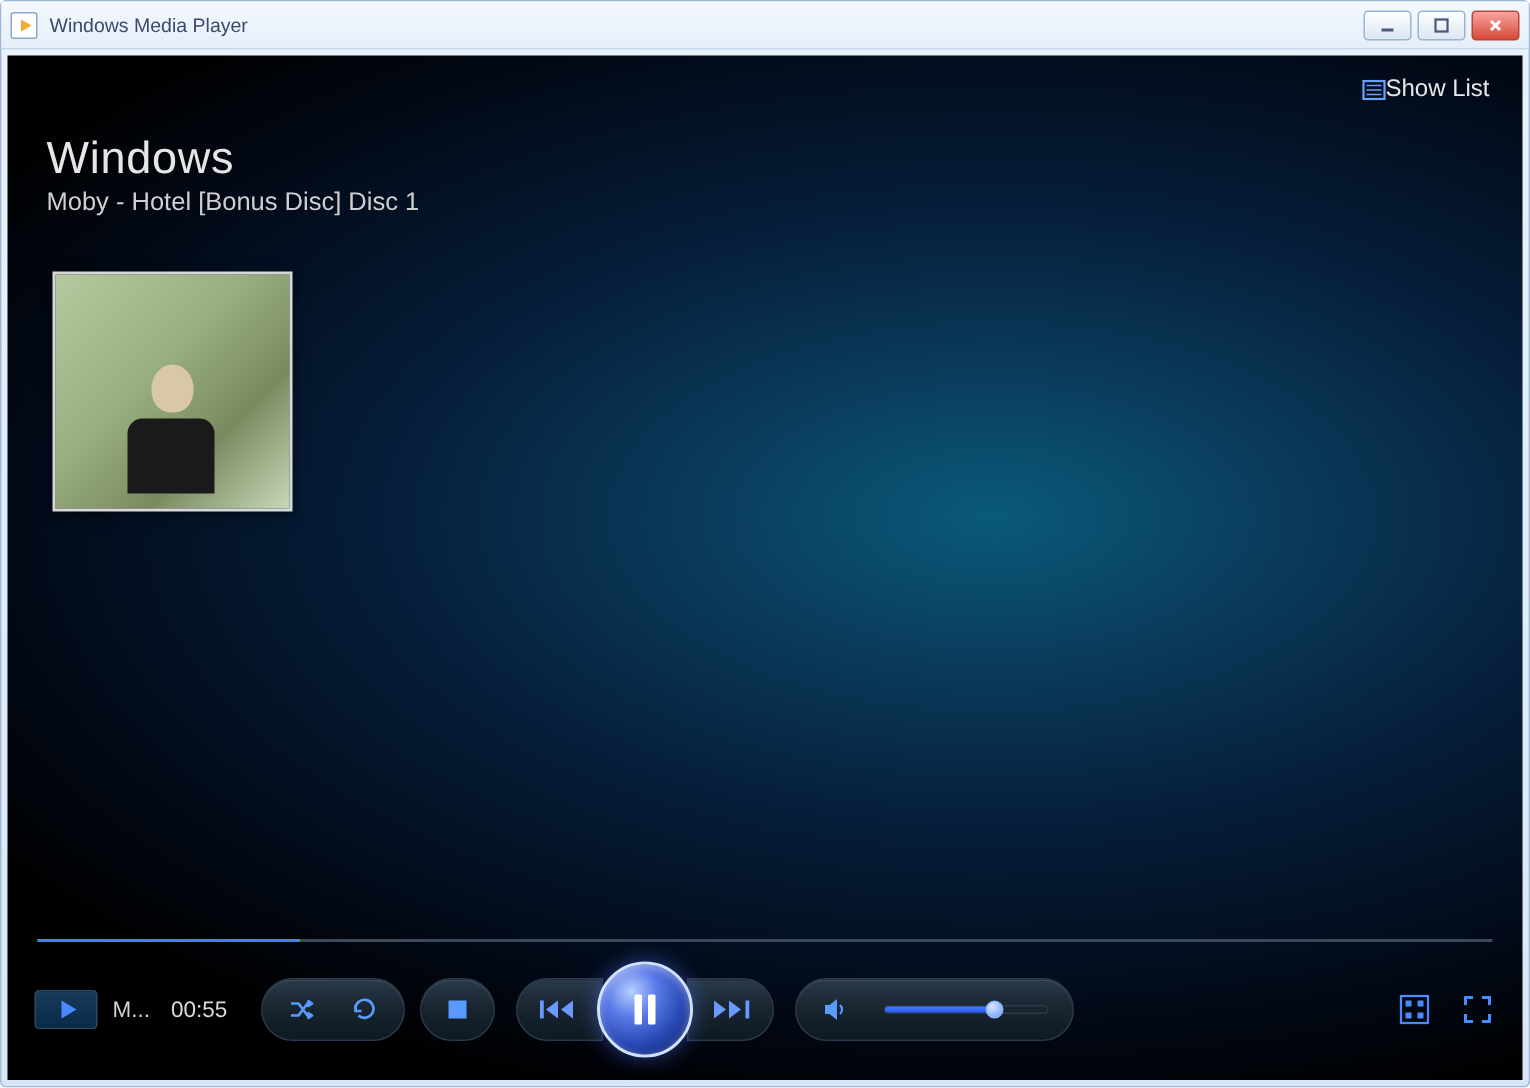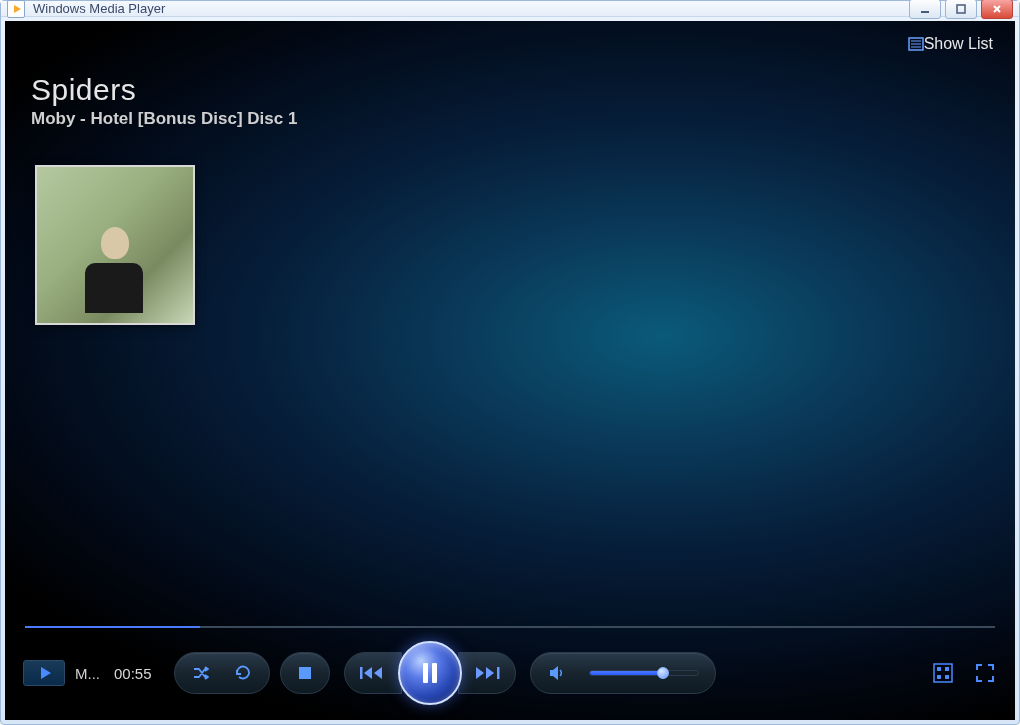--- a/index.html
+++ b/index.html
@@ -1,36 +1,36 @@
 <!DOCTYPE html>
 <html><head>
 <meta charset="utf-8">
 <style>
 * { margin: 0; padding: 0; box-sizing: border-box; }
 body { font-family: "Segoe UI", Tahoma, sans-serif; background: #fff; width: 1020px; height: 725px; overflow: hidden; }
 
 .window { width: 1020px; height: 725px; border: 1px solid #9db8d8; background: linear-gradient(#eaf2fb, #d8e7f7); display: flex; flex-direction: column; border-radius: 4px; }
 
-.titlebar { height: 16px; display: flex; align-items: center; padding: 0 6px; background: linear-gradient(#f5f9fe, #e5eef9); border-bottom: 1px solid #c8d8ec; }
+.titlebar { height: 32px; display: flex; align-items: center; padding: 0 6px; background: linear-gradient(#f5f9fe, #e5eef9); border-bottom: 1px solid #c8d8ec; }
 .titlebar-icon { width: 18px; height: 18px; border: 1px solid #8aa8ce; background: #fff; display: flex; align-items: center; justify-content: center; margin-right: 8px; border-radius: 2px; }
 .titlebar-icon .tri { width: 0; height: 0; border-left: 7px solid #f7a830; border-top: 4px solid transparent; border-bottom: 4px solid transparent; margin-left: 2px; }
 .titlebar-text { font-size: 13px; color: #3a4a6a; flex: 1; }
 .win-btns { display: flex; gap: 4px; }
 .win-btn { width: 32px; height: 20px; border: 1px solid #9ab4d6; border-radius: 3px; background: linear-gradient(#fdfdfe, #dce7f4); display: flex; align-items: center; justify-content: center; font-size: 10px; color: #4a5a7a; cursor: pointer; }
 .win-btn.close { background: linear-gradient(#f7a4a0, #d84a38); border-color: #b9443a; color: #fff; }
 .win-btn svg { width: 14px; height: 12px; }
 
 .content { flex: 1; margin: 4px; background: radial-gradient(ellipse 80% 60% at 65% 45%, #0a5a7a 0%, #0a3a5a 25%, #061e3a 50%, #020a18 80%, #000 100%); position: relative; display: flex; flex-direction: column; }
 
 .show-list { position: absolute; top: 14px; right: 22px; color: #e8e8e8; font-size: 16px; display: flex; align-items: center; cursor: pointer; }
 .show-list-icon { width: 16px; height: 14px; }
 
 .track-info { position: absolute; top: 52px; left: 26px; color: #e6e6e6; }
 .track-title { font-size: 30px; font-weight: 300; letter-spacing: 0.5px; }
-.track-artist { font-size: 17px; font-weight: 700; margin-top: 2px; color: #d0d0d0; }
+.track-artist { font-size: 17px; font-weight: 400; margin-top: 2px; color: #d0d0d0; }
 
 .album-art { position: absolute; top: 144px; left: 30px; width: 160px; height: 160px; border: 2px solid #d8d8d8; background: linear-gradient(135deg, #b5c8a0 0%, #9ab080 40%, #7a8a60 70%, #c8d8b8 100%); box-shadow: 0 2px 8px rgba(0,0,0,0.5); }
 .album-art::before { content: ""; position: absolute; top: 8px; left: 50%; transform: translateX(-50%); font-size: 7px; color: #444; }
 .album-figure { position: absolute; bottom: 6px; left: 50%; transform: translateX(-50%); width: 60px; height: 90px; }
 .album-figure .head { width: 28px; height: 32px; background: #d8c8a8; border-radius: 50% 50% 45% 45%; margin: 0 auto; }
 .album-figure .body { width: 58px; height: 50px; background: #1a1a1a; border-radius: 10px 10px 0 0; margin-top: 4px; }
 
 .seek-area { position: absolute; bottom: 92px; left: 20px; right: 20px; }
 .seek-track { height: 2px; background: #3a4a5a; position: relative; }
 .seek-fill { height: 2px; background: #4a7aff; width: 18%; }
@@ -100,21 +100,21 @@
       <svg class="show-list-icon" viewBox="0 0 16 14">
           <rect x="1" y="1" width="14" height="12" fill="none" stroke="#6aa0ff" stroke-width="1.5"></rect>
           <line x1="3" y1="4" x2="13" y2="4" stroke="#6aa0ff"></line>
           <line x1="3" y1="7" x2="13" y2="7" stroke="#6aa0ff"></line>
           <line x1="3" y1="10" x2="13" y2="10" stroke="#6aa0ff"></line>
         </svg>
       <span>Show List</span>
     </div>
 
     <div class="track-info">
-      <div class="track-title">Spiders</div>
+      <div class="track-title">Windows</div>
       <div class="track-artist">Moby - Hotel [Bonus Disc] Disc 1</div>
     </div>
 
     <div class="album-art">
       <div class="album-figure">
         <div class="head"></div>
         <div class="body"></div>
       </div>
     </div>
 

